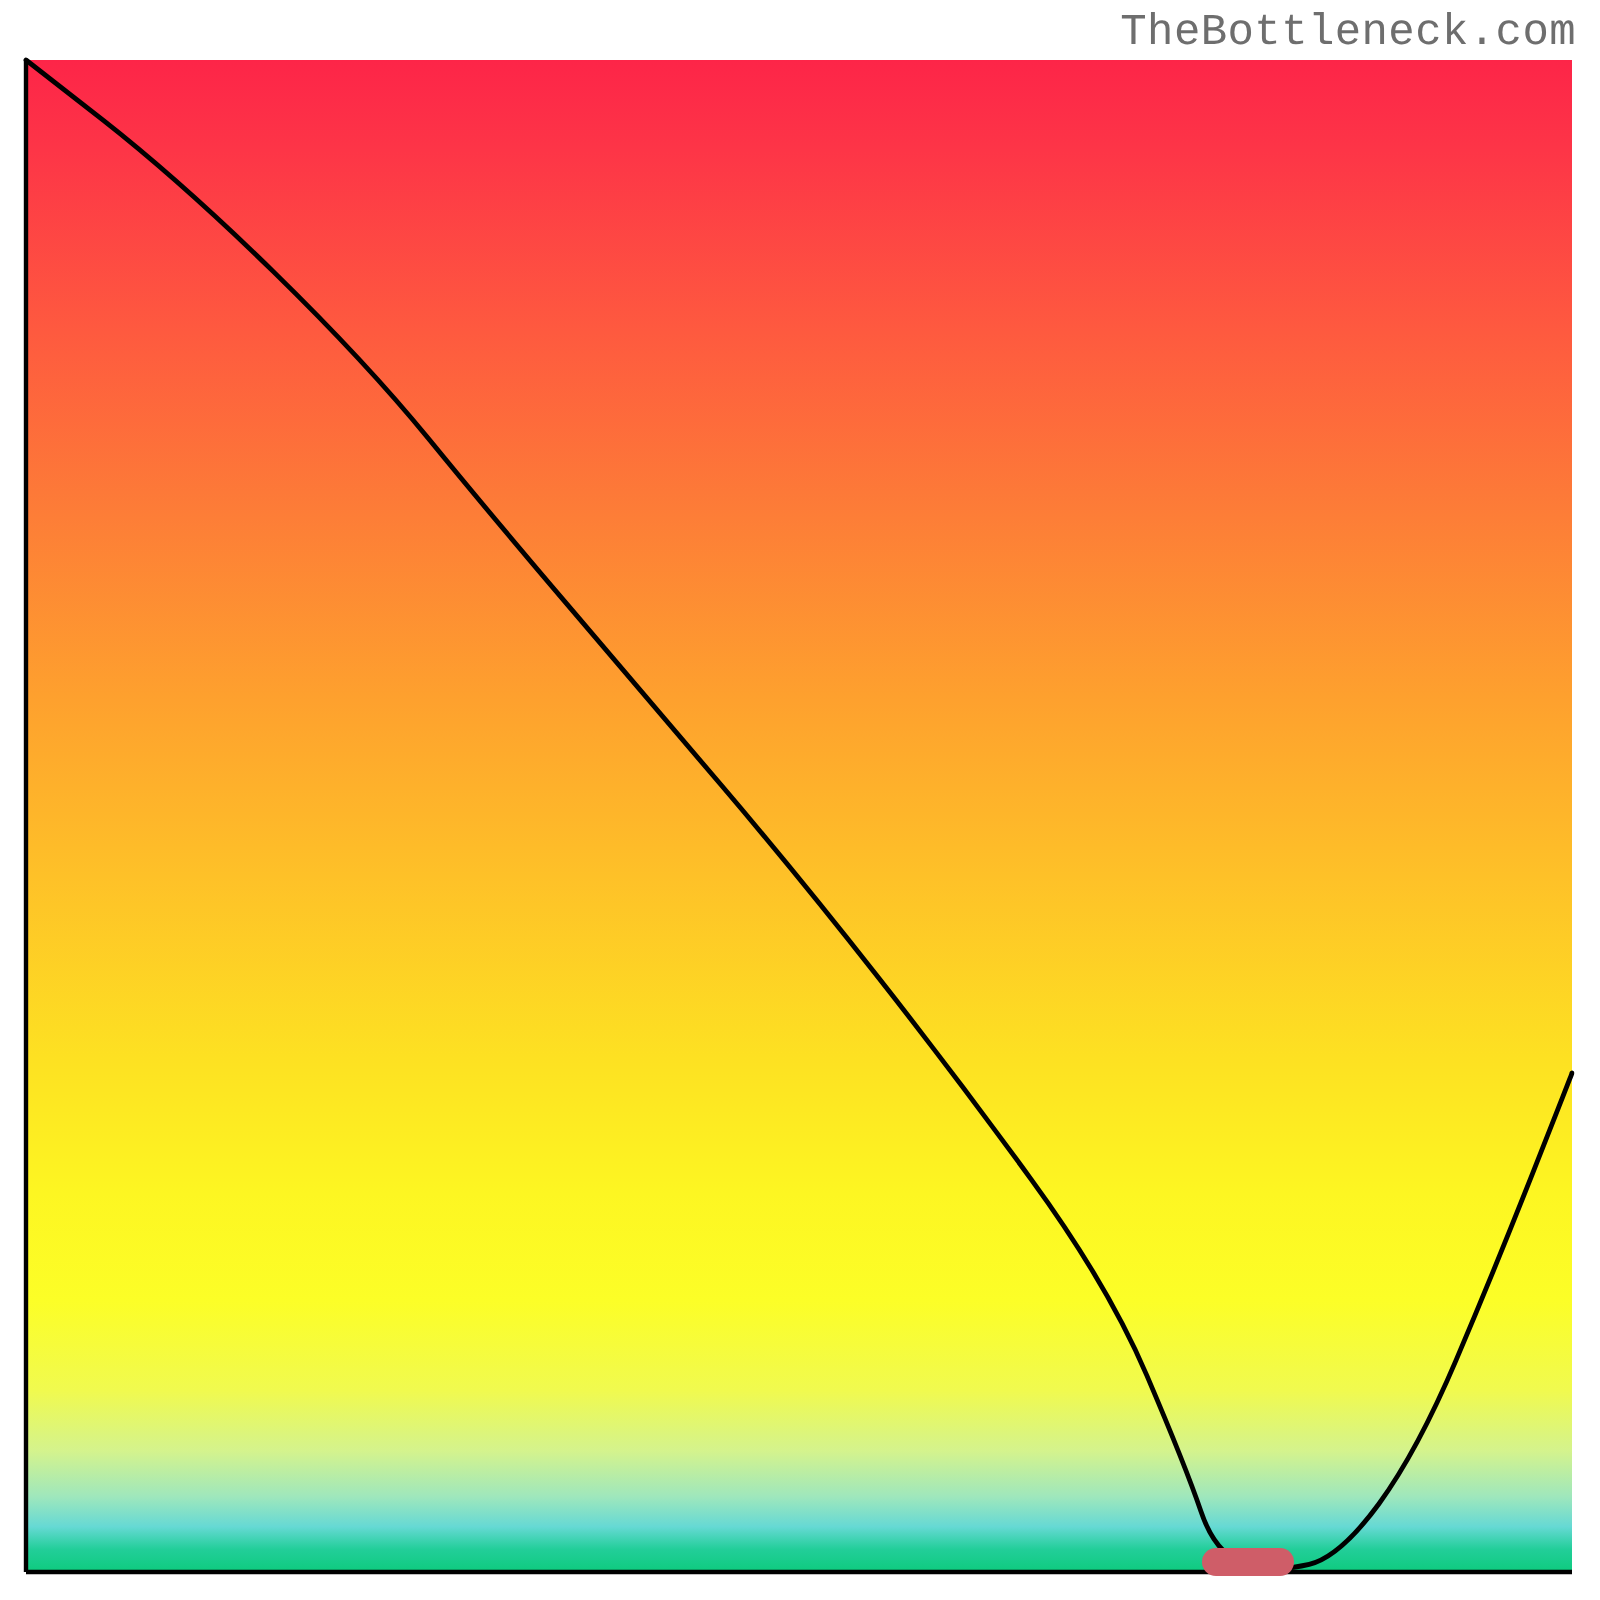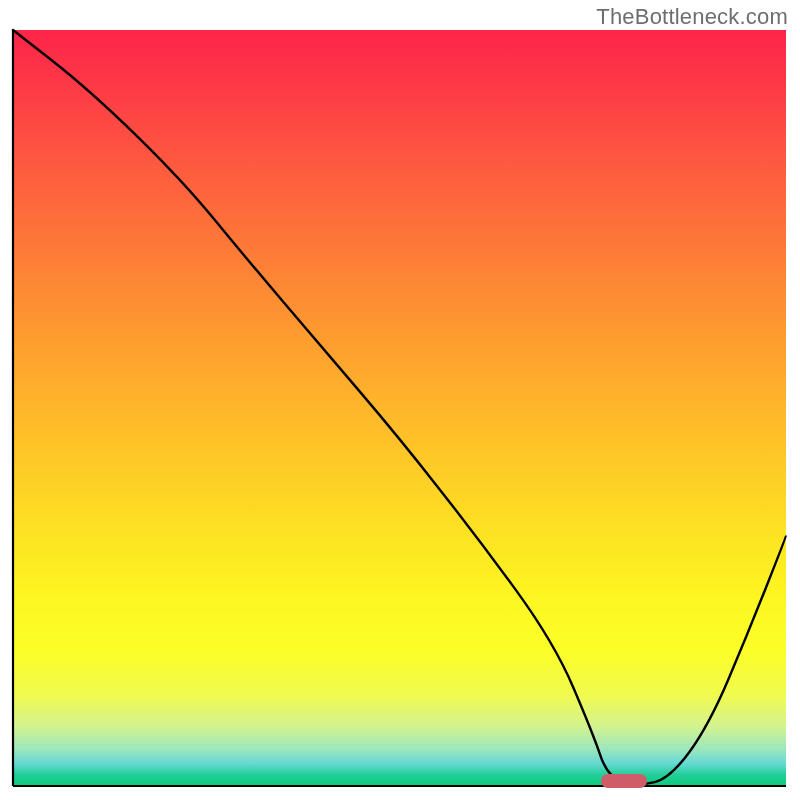--- a/index.html
+++ b/index.html
@@ -7,20 +7,21 @@
     padding: 0;
     width: 800px;
     height: 800px;
     background: #ffffff;
     font-family: Arial, Helvetica, sans-serif;
   }
   .container {
     position: relative;
     width: 800px;
     height: 624px;
+    font-family: Liberation Mono, monospace;
   }
   .watermark {
     position: absolute;
     top: 4px;
     right: 12px;
     font-size: 22px;
     font-weight: 500;
     color: #6e6e6e;
     letter-spacing: 0.2px;
   }

